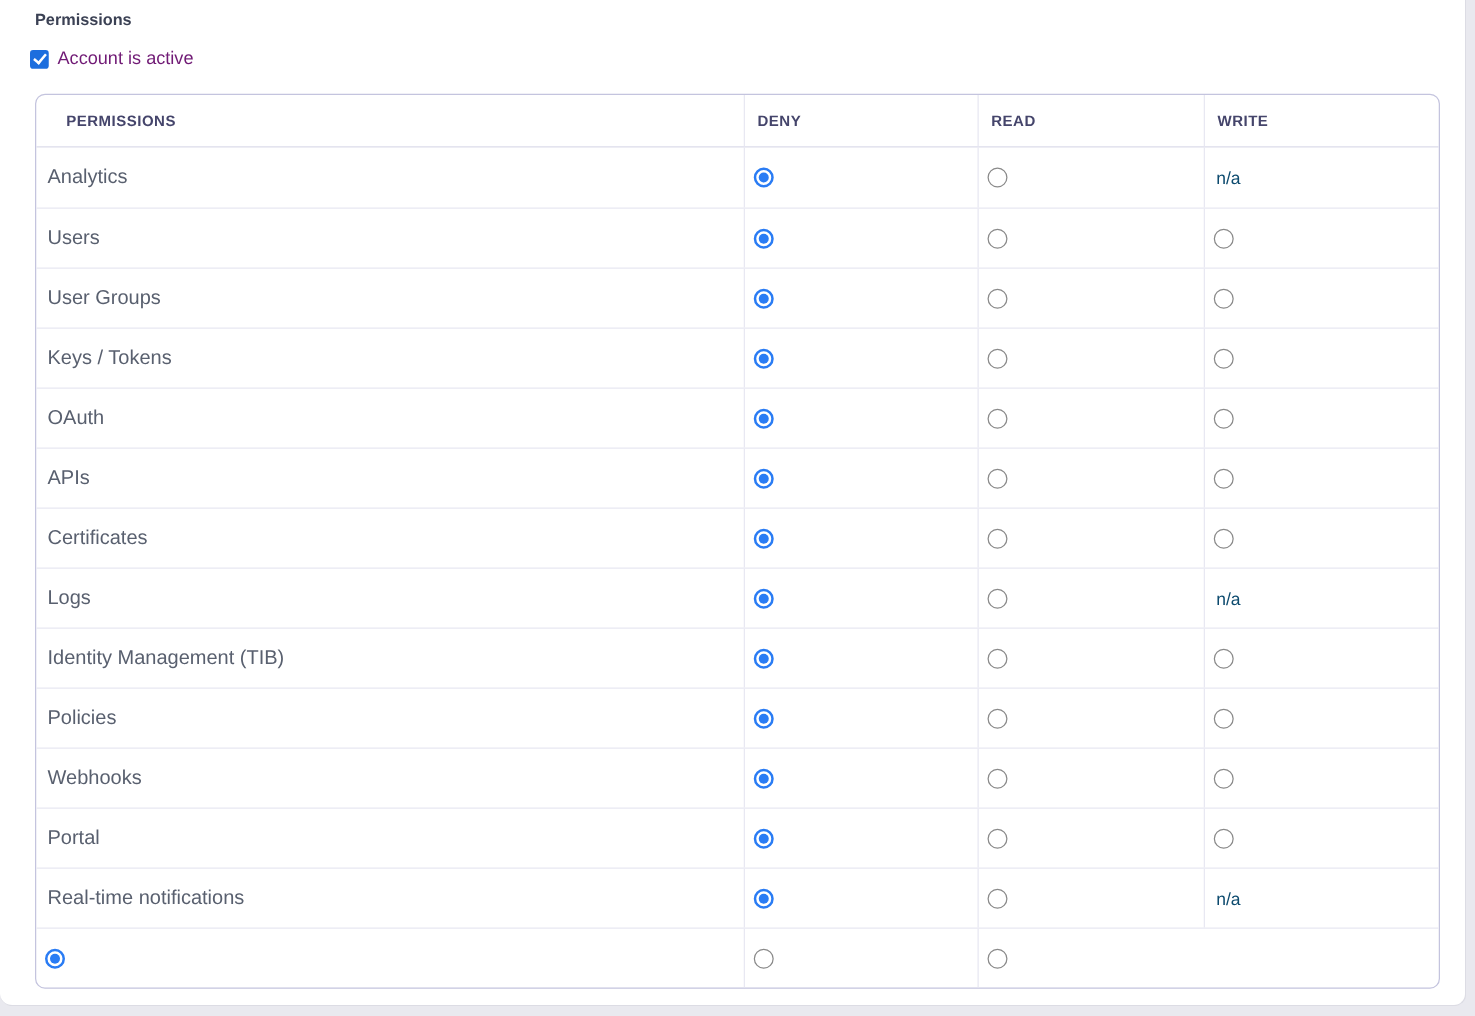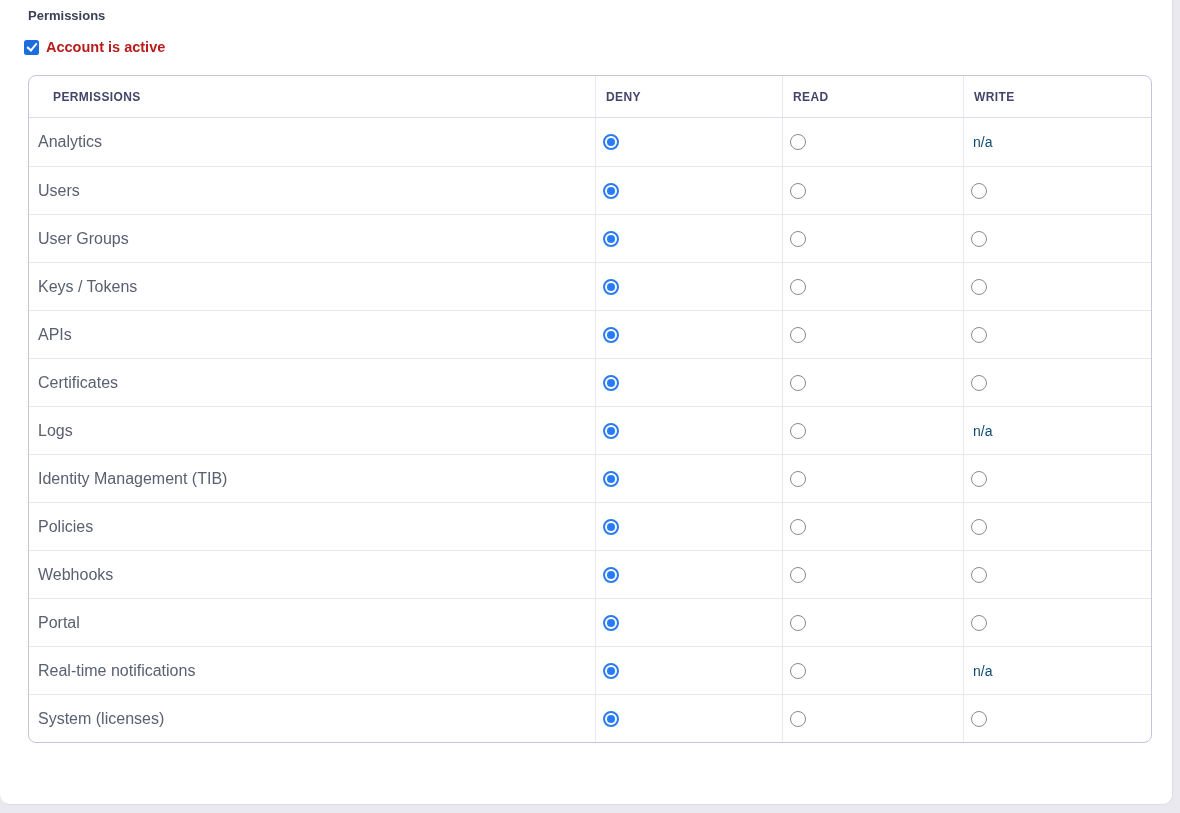--- a/index.html
+++ b/index.html
@@ -53,22 +53,22 @@
     content:'';
     position:absolute;
     left:4.5px;top:1.5px;
     width:4px;height:8px;
     border:solid #fff;
     border-width:0 2px 2px 0;
     transform:rotate(40deg);
   }
   .checkbox-label{
     font-size:14.5px;
-    font-weight:700;
-    color:#b91c1c;
+    font-weight:400;
+    color:#701a75;
   }
   .perm-table{
     position:absolute;
     left:28px;top:75px;
     width:1124px;
     border:1px solid var(--table-border);
     border-radius:8px;
     overflow:hidden;
     background:#fff;
   }
@@ -202,20 +202,32 @@
             <span class="radio checked" role="radio" aria-checked="true"></span>
           </div>
           <div class="tcell control-cell">
             <span class="radio" role="radio" aria-checked="false"></span>
           </div>
           <div class="tcell control-cell">
             <span class="radio" role="radio" aria-checked="false"></span>
           </div>
         </div>
         <div class="trow grid-row">
+          <div class="tcell label-cell">OAuth</div>
+          <div class="tcell control-cell">
+            <span class="radio checked" role="radio" aria-checked="true"></span>
+          </div>
+          <div class="tcell control-cell">
+            <span class="radio" role="radio" aria-checked="false"></span>
+          </div>
+          <div class="tcell control-cell">
+            <span class="radio" role="radio" aria-checked="false"></span>
+          </div>
+        </div>
+        <div class="trow grid-row">
           <div class="tcell label-cell">APIs</div>
           <div class="tcell control-cell">
             <span class="radio checked" role="radio" aria-checked="true"></span>
           </div>
           <div class="tcell control-cell">
             <span class="radio" role="radio" aria-checked="false"></span>
           </div>
           <div class="tcell control-cell">
             <span class="radio" role="radio" aria-checked="false"></span>
           </div>
@@ -298,21 +310,20 @@
             <span class="radio checked" role="radio" aria-checked="true"></span>
           </div>
           <div class="tcell control-cell">
             <span class="radio" role="radio" aria-checked="false"></span>
           </div>
           <div class="tcell control-cell">
             <span class="na">n/a</span>
           </div>
         </div>
         <div class="trow grid-row">
-          <div class="tcell label-cell">System (licenses)</div>
           <div class="tcell control-cell">
             <span class="radio checked" role="radio" aria-checked="true"></span>
           </div>
           <div class="tcell control-cell">
             <span class="radio" role="radio" aria-checked="false"></span>
           </div>
           <div class="tcell control-cell">
             <span class="radio" role="radio" aria-checked="false"></span>
           </div>
         </div>

